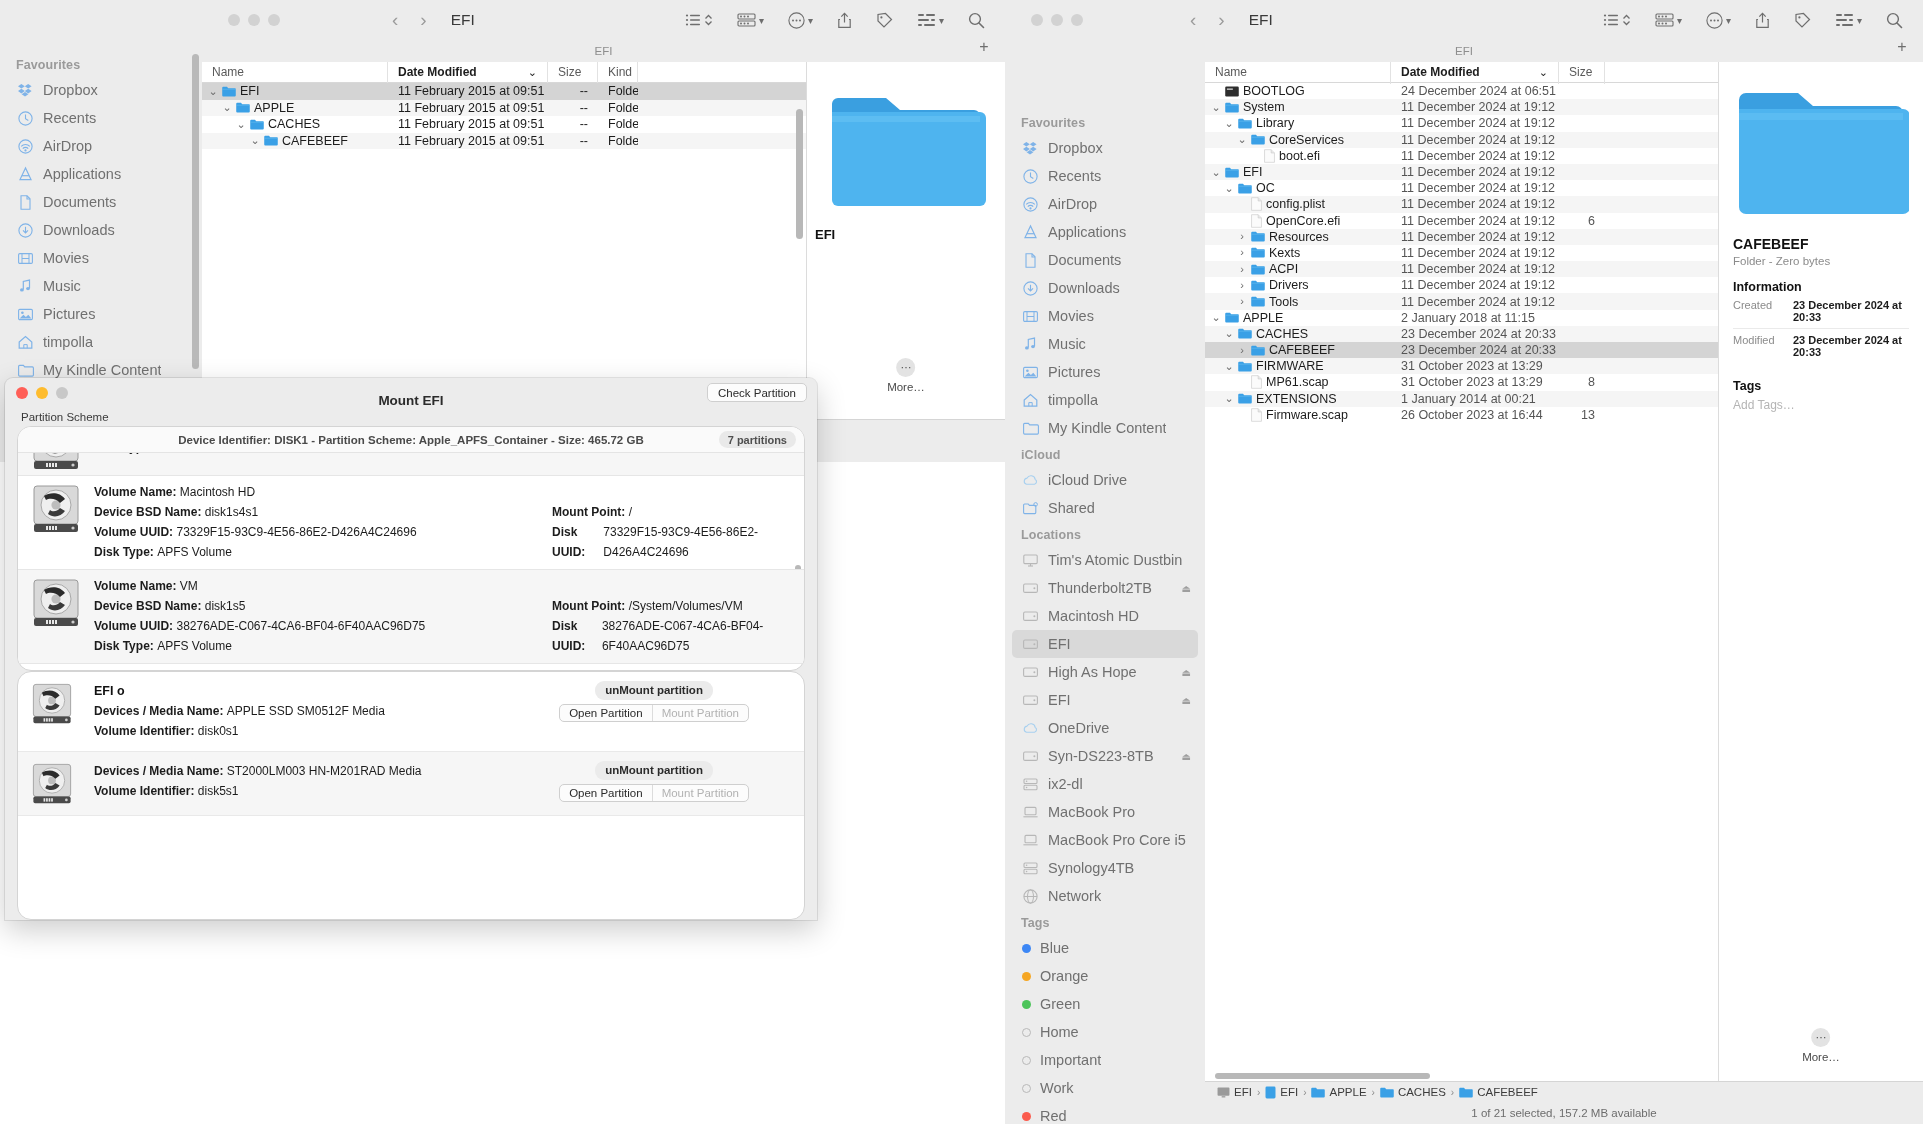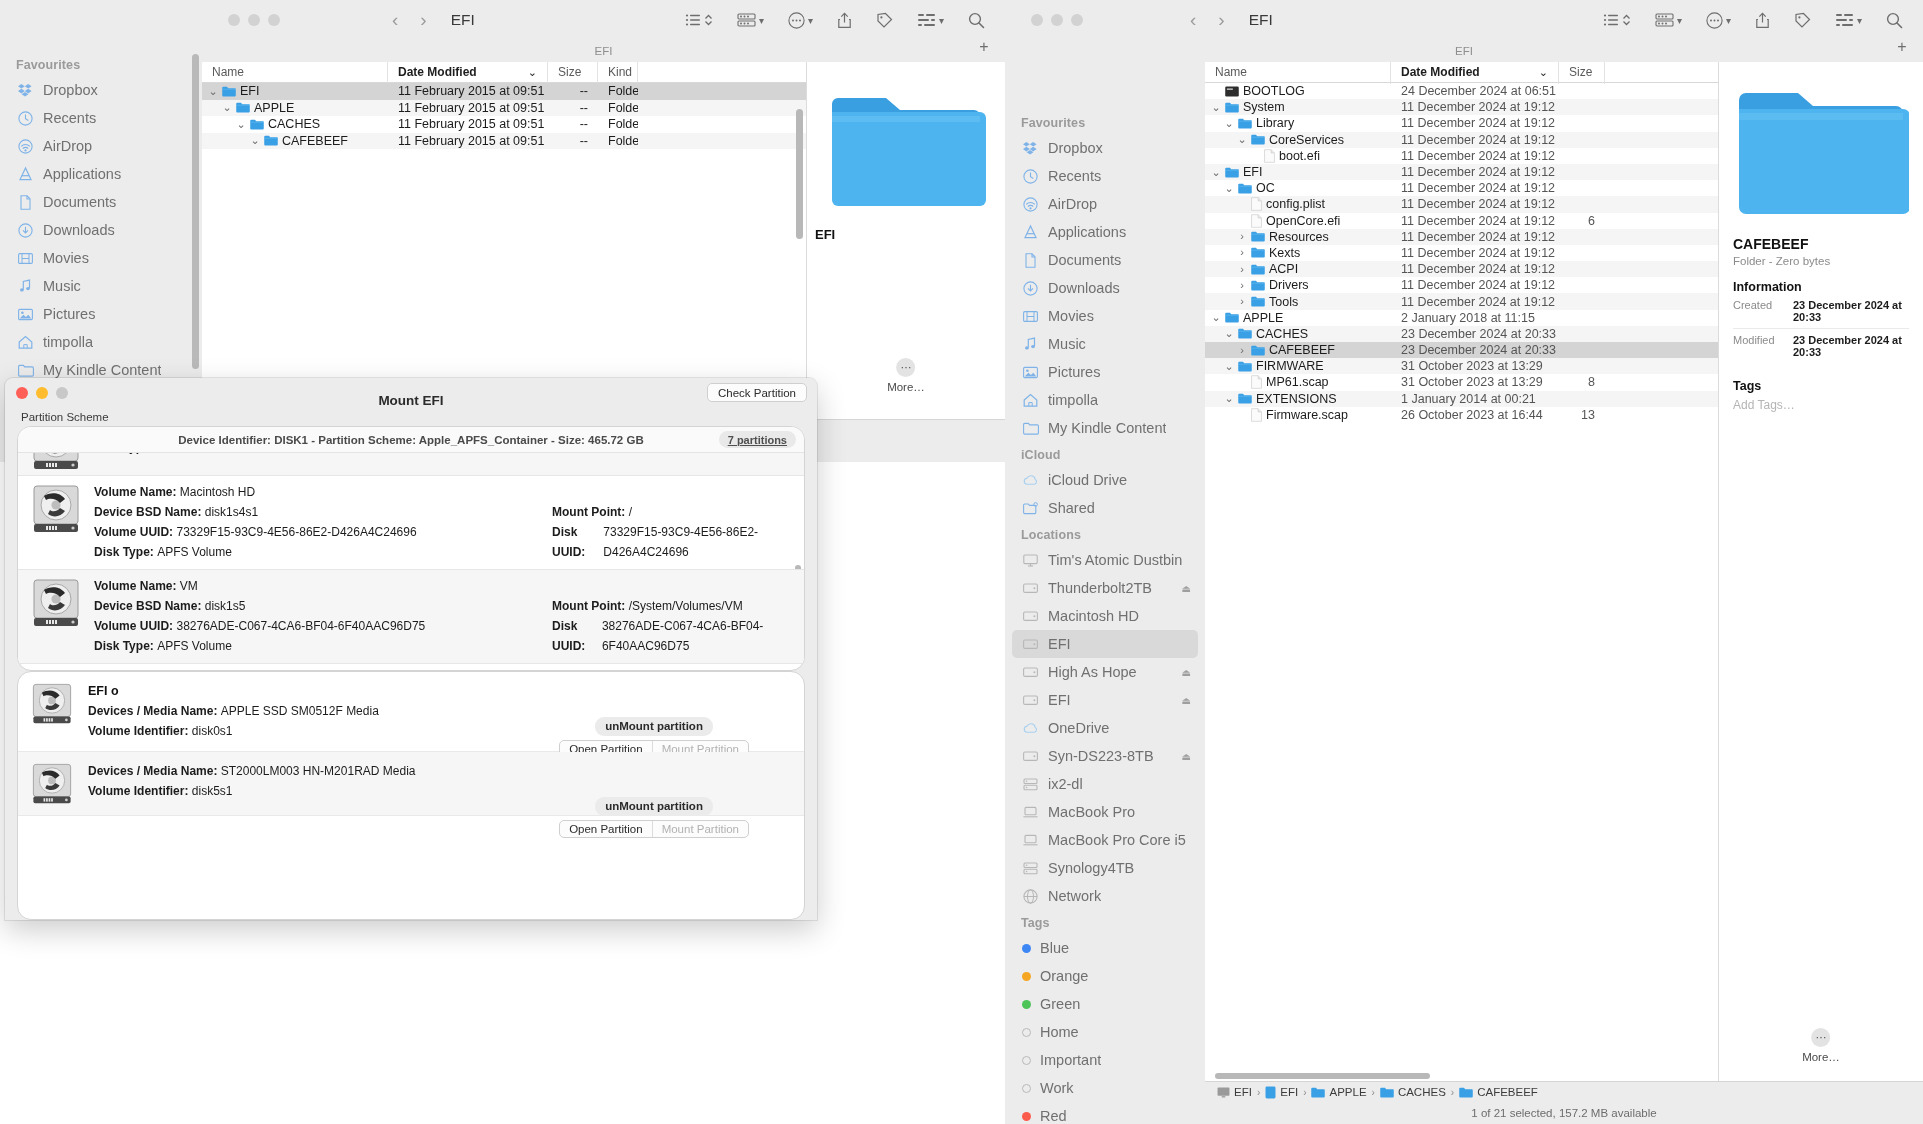--- a/index.html
+++ b/index.html
@@ -158,38 +158,38 @@
     overflow:hidden; position:relative;
   }
   .mw-panel.scheme { height:245px; display:flex; flex-direction:column;}
   .mw-devhead {
     height:26px; display:flex; align-items:center; justify-content:center; position:relative;
     background:#fafafa; border-bottom:1px solid #e4e4e4; flex:none;
   }
   .mw-devhead .txt { font-size:11.5px; font-weight:700; color:#4a4a4a;}
   .pill {
     position:absolute; right:8px; top:4px; height:17px; padding:0 9px; border-radius:9px;
-    background:#e9e9e9; font-size:11px; font-weight:700; color:#4f4f4f; display:flex; align-items:center;text-decoration:underline;
+    background:#e9e9e9; font-size:11px; font-weight:700; color:#4f4f4f; display:flex; align-items:center;
   }
   .vol-list { flex:1; overflow:hidden; position:relative;}
   .vol {
     display:flex; gap:12px; padding:6px 12px 7px 12px; border-bottom:1px solid #e6e6e6;
     position:relative;
   }
   .vol.alt { background:#f6f6f6; }
   .vol-fields { flex:1; min-width:0; }
   .vline { display:flex; font-size:12px; color:#1c1c1c; line-height:20px; }
   .vline .lbl { font-weight:700; }
   .vcol2 { position:absolute; left:458px; top:0; }
   .vol-scroll { position:absolute; right:3px; top:112px; width:6px; height:60px; background:#b8b8b8; border-radius:3px;}
   .mw-panel.efi { flex:1; }
-  .efi-row { display:flex; gap:14px; padding:9px 12px 10px 12px; position:relative; border-bottom:1px solid #e9e9e9;justify-content:space-between;}
+  .efi-row { display:flex; gap:20px; padding:9px 12px 10px 12px; position:relative; border-bottom:1px solid #e9e9e9;justify-content:space-between;}
   .efi-row.alt { background:#f6f6f6;}
   .efi-name { font-size:12.5px; font-weight:700; color:#111; line-height:20px;}
-  .efi-actions { position:absolute; right:55px; top:8px; text-align:center;margin-top:36px;}
+  .efi-actions { position:absolute; right:55px; top:8px; text-align:center;}
   .unmount-pill {
     display:inline-flex; align-items:center; height:19px; padding:0 10px; border-radius:9px;
     background:#ebebeb; font-size:11.5px; font-weight:700; color:#2b2b2b;
   }
   .btn-group { display:flex; margin-top:4px; border:1px solid #cfcfcf; border-radius:5px; overflow:hidden; background:#fcfcfc;}
   .btn-group .b { font-size:11.5px; padding:2px 9px; color:#2b2b2b;}
   .btn-group .b.dim { color:#b2b2b2; border-left:1px solid #dcdcdc;}
 
   
   .disk { width:52px; height:52px; flex:none; }

